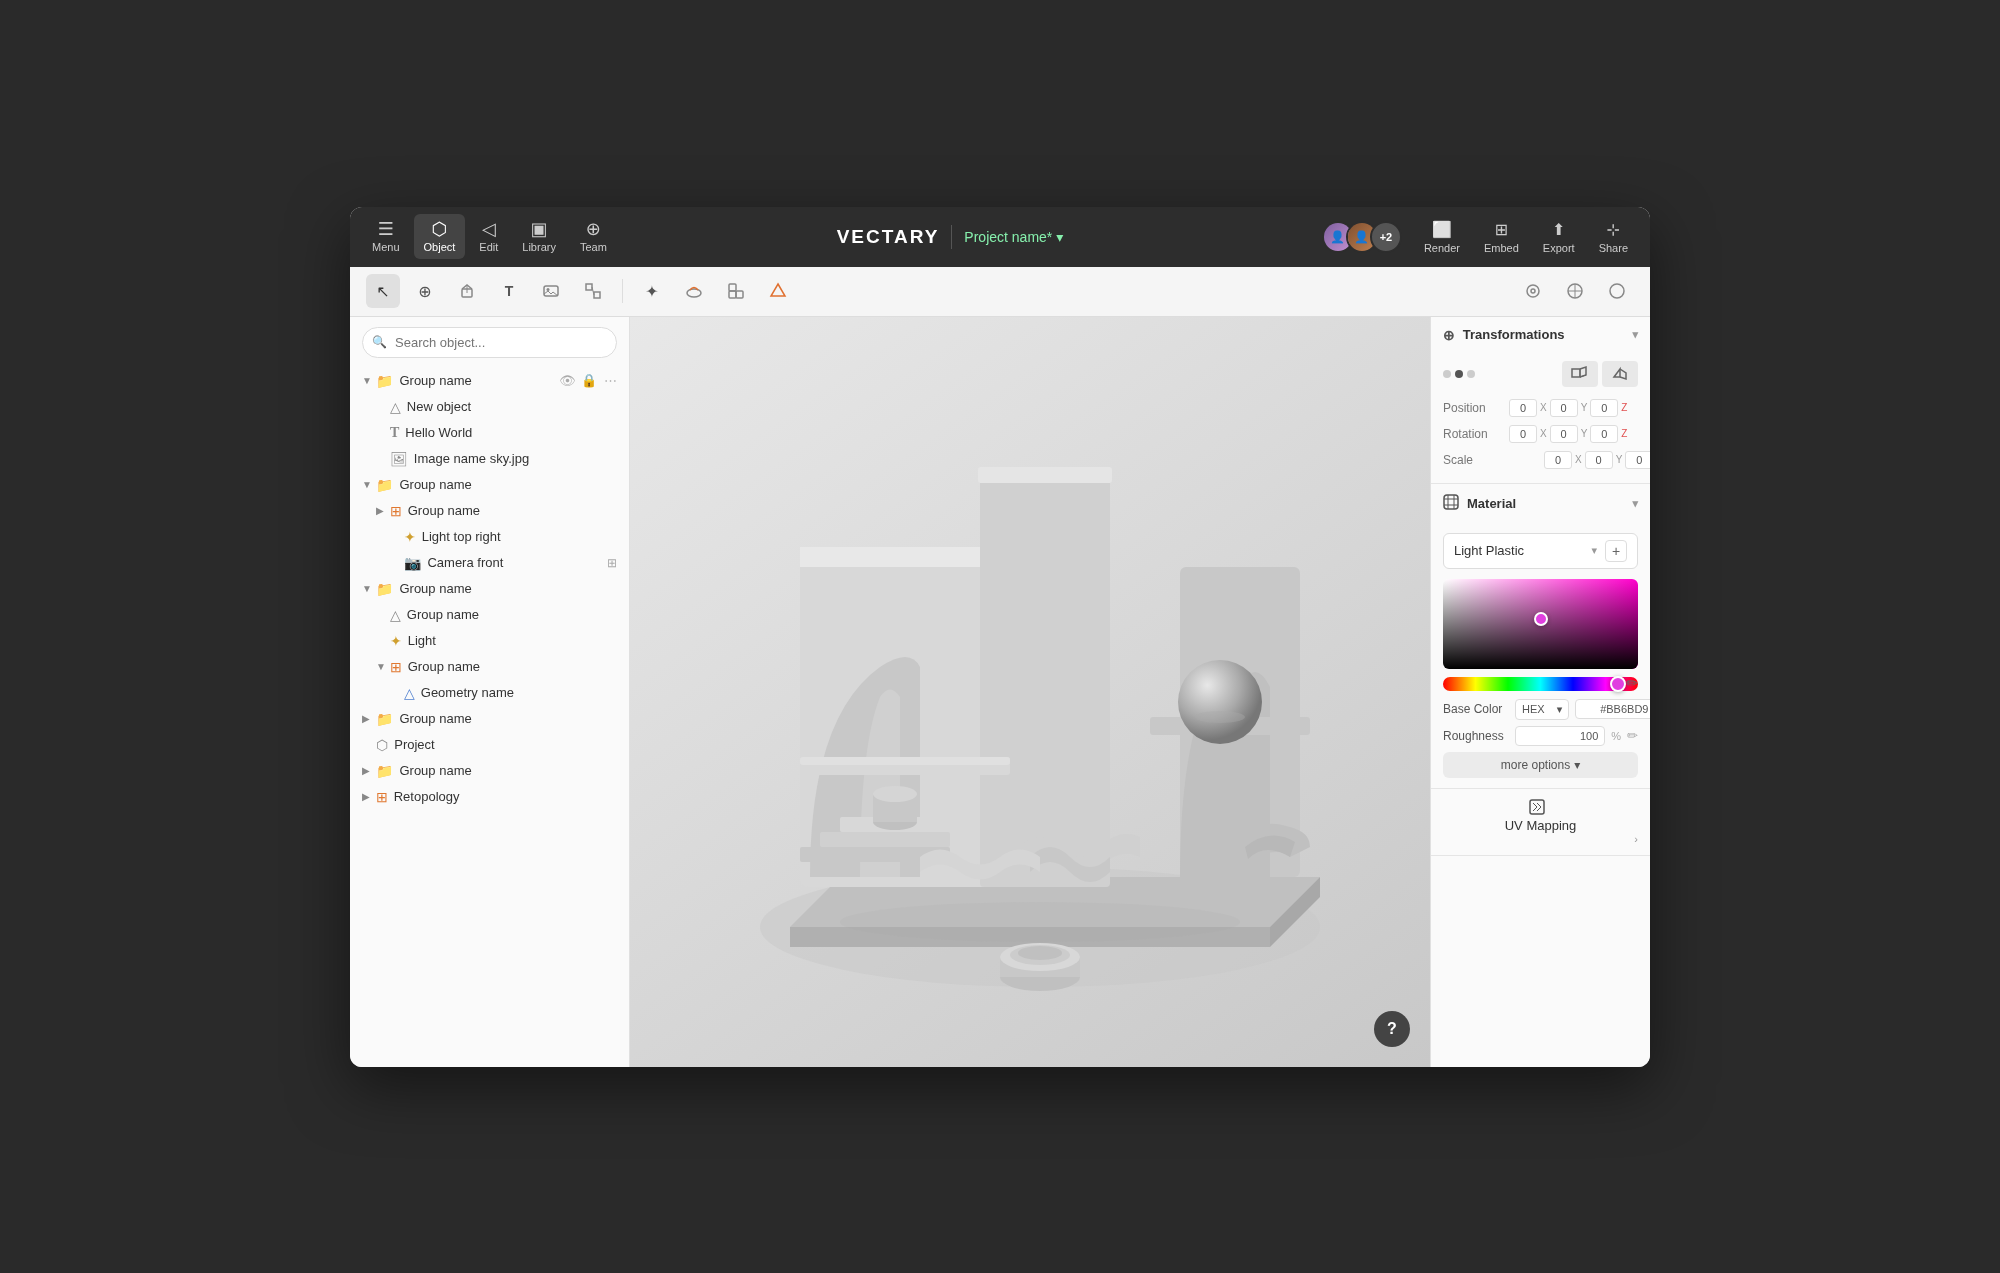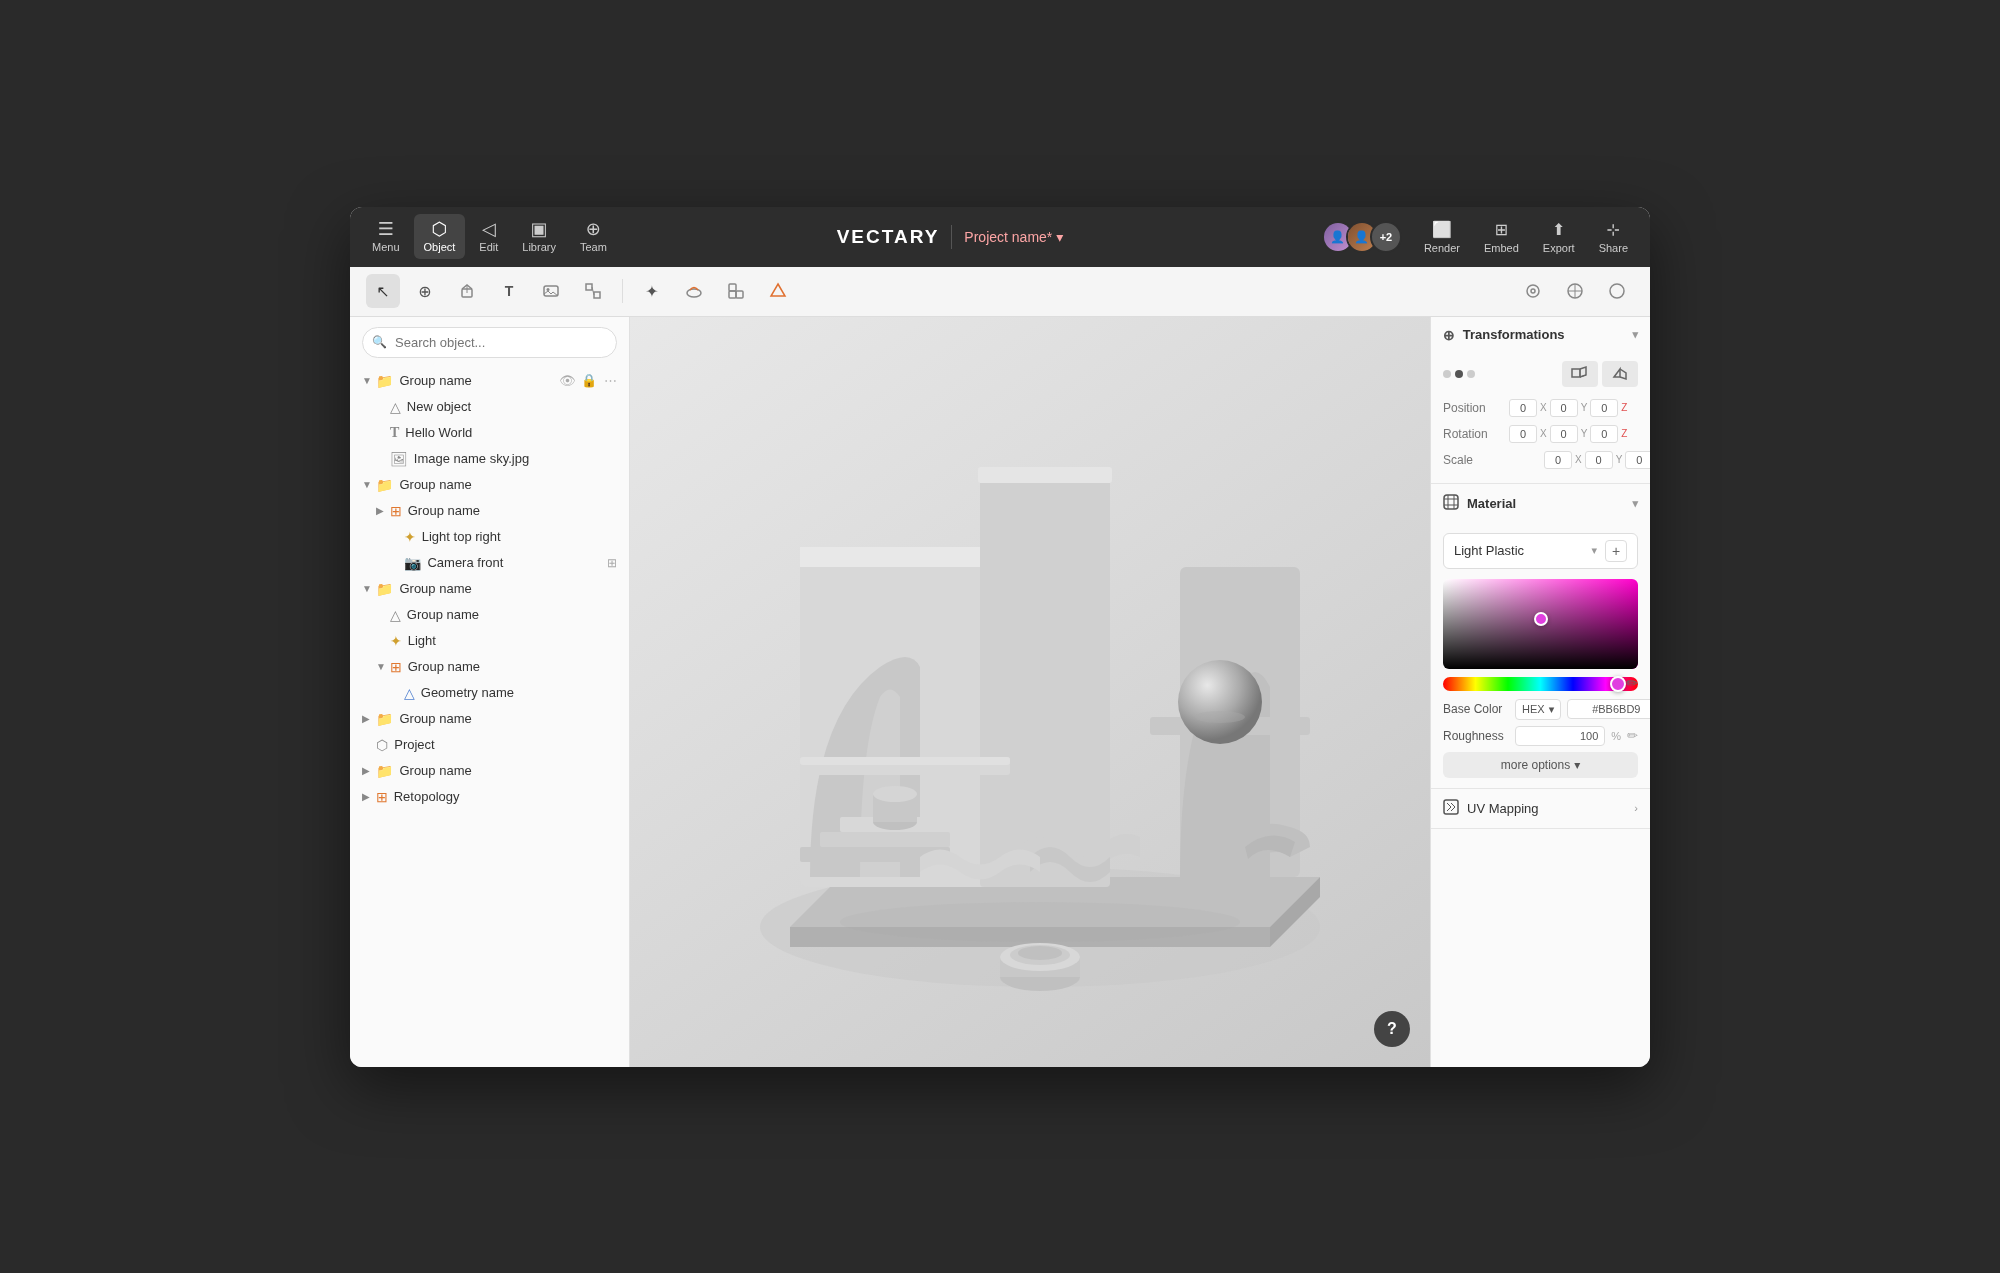--- a/index.html
+++ b/index.html
@@ -64,21 +64,21 @@
       font-size: 19px;
       font-weight: 700;
       letter-spacing: 2px;
     }
     .divider-v {
       width: 1px;
       height: 24px;
       background: #555;
     }
     .project-name {
-      color: #fca5a5;
+      color: #86efac;
       font-size: 14px;
       display: flex;
       align-items: center;
       gap: 4px;
       cursor: pointer;
     }
     .top-bar-right {
       display: flex;
       align-items: center;
       gap: 4px;
@@ -463,21 +463,21 @@
     }
     .color-label { width: 66px; flex-shrink: 0; }
     .color-format {
       background: #fff;
       border: 1px solid #ddd;
       border-radius: 4px;
       padding: 3px 6px;
       font-size: 11px;
       display: flex;
       align-items: center;
-      gap: 4px;
+      gap: 12px;
     }
     .color-value {
       flex: 1;
       background: #fff;
       border: 1px solid #ddd;
       border-radius: 4px;
       padding: 3px 24px;
       font-size: 11px;
     }
     .pencil-icon { font-size: 13px; color: #aaa; cursor: pointer; }
@@ -514,20 +514,21 @@
       margin-top: 4px;
     }
 
     .uv-row {
       display: flex;
       align-items: center;
       padding: 10px 12px;
       font-size: 13px;
       color: #333;
       cursor: pointer;
+      flex-direction: column;
     }
     .uv-icon { margin-right: 8px; font-size: 14px; color: #555; }
     .uv-chevron { margin-left: auto; font-size: 11px; color: #999; }
   </style>
 </head>
 <body>
 
 <div class="app-window">
 
   <div class="top-bar">

